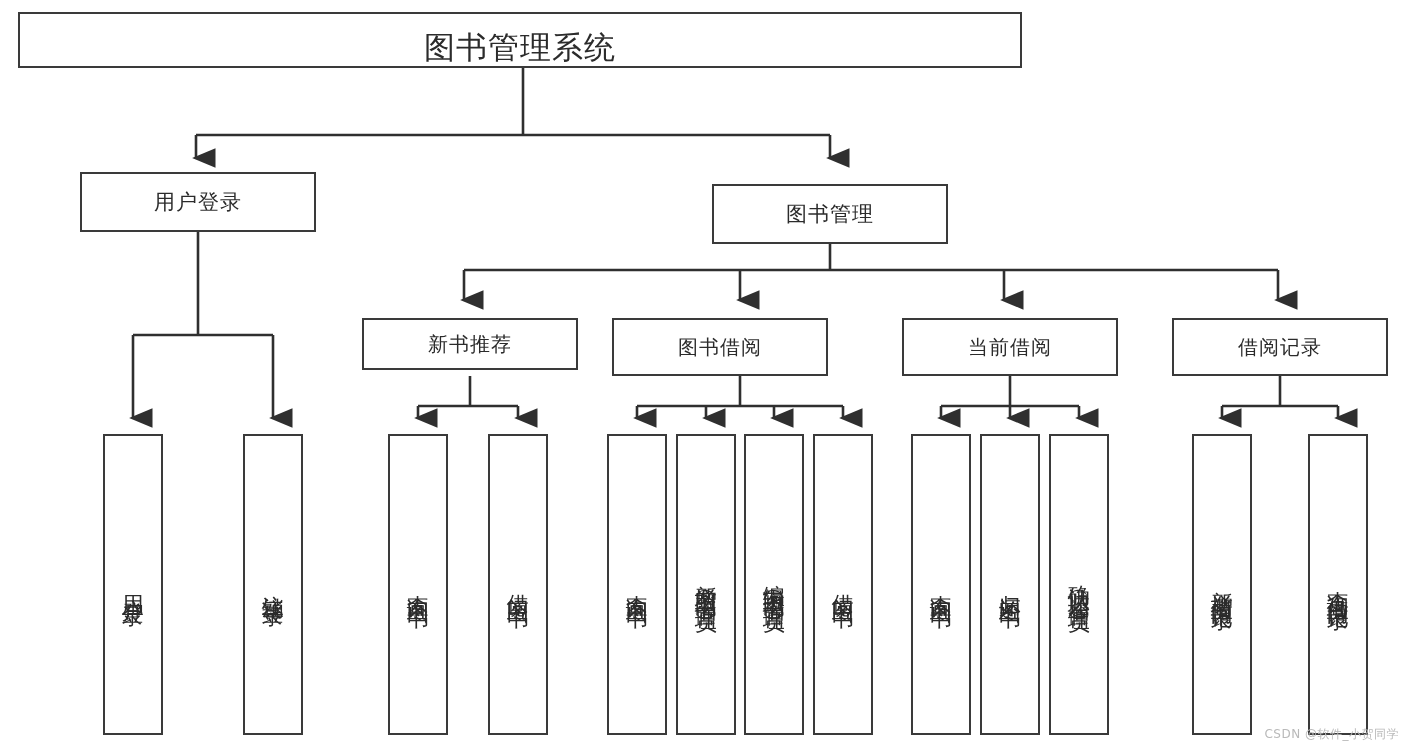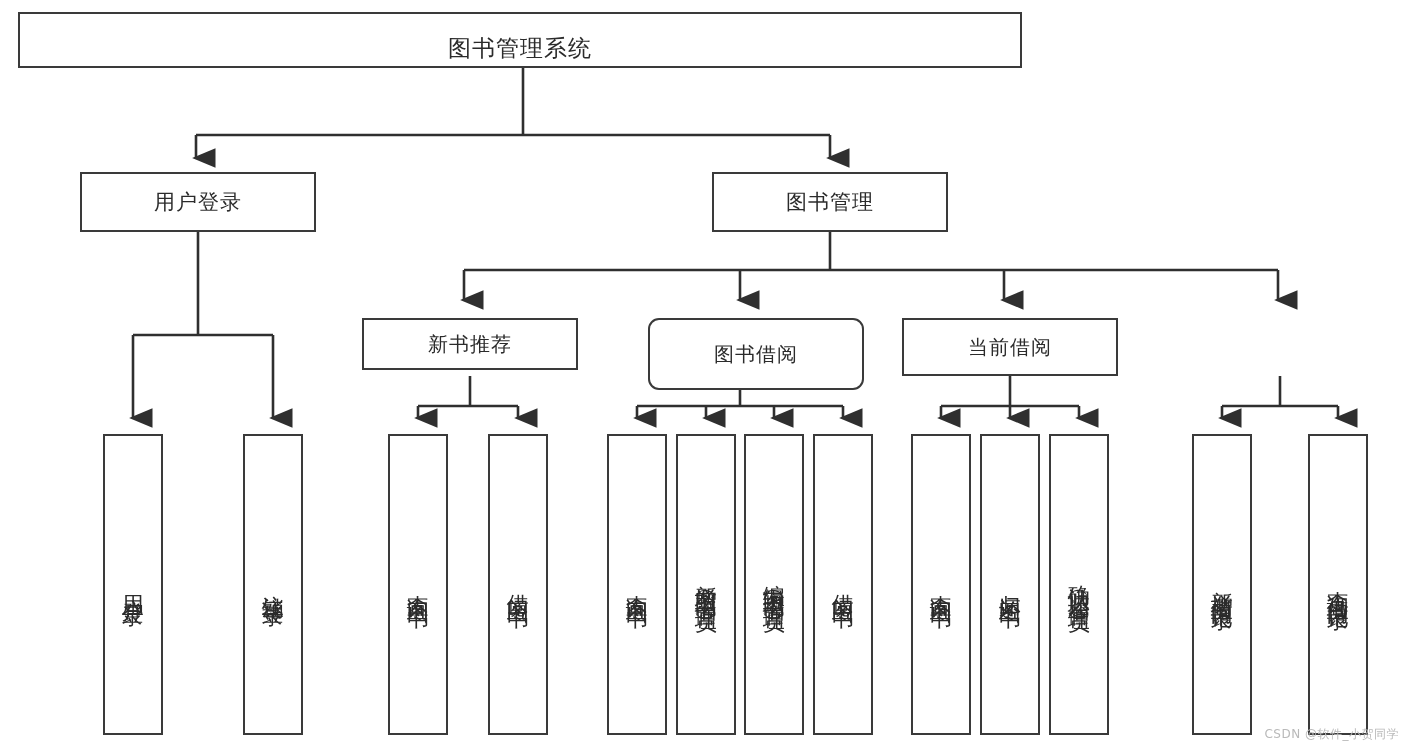--- a/index.html
+++ b/index.html
@@ -31,21 +31,21 @@
     align-items:center;
     justify-content:center;
     color:#2b2b2b;
   }
   .node .lbl{
     display:block;
     text-align:center;
     white-space:nowrap;
     letter-spacing:1px;
   }
-  .node.root .lbl{ font-size:23px;margin-top:16px; }
+  .node.root .lbl{ font-size:31px;margin-top:16px; }
   .node.l2 .lbl{ font-size:21px; }
   .node.l3 .lbl{ font-size:20px; }
   .node.leaf{
     align-items:center;
     justify-content:center;
     padding:6px 0;
   }
   .node.leaf .lbl{
     writing-mode:vertical-rl;
     text-orientation:upright;
@@ -121,32 +121,35 @@
     </g>
   </svg>
 
   <div class="node root" style="left:18px; top:12px; width:1004px; height:56px;">
     <span class="lbl">图书管理系统</span>
   </div>
 
   <div class="node l2" style="left:80px; top:172px; width:236px; height:60px;">
     <span class="lbl">用户登录</span>
   </div>
-  <div class="node l2" style="left:712px; top:172px; width:236px; height:60px;">
+  <div class="node l2" style="left:712px; top:184px; width:236px; height:60px;">
     <span class="lbl">图书管理</span>
   </div>
 
   <div class="node l3" style="left:362px; top:318px; width:216px; height:52px;">
     <span class="lbl">新书推荐</span>
   </div>
-  <div class="node l3" style="left:648px; top:318px; width:216px; height:72px;border-radius:11px;">
+  <div class="node l3" style="left:612px; top:318px; width:216px; height:58px;">
     <span class="lbl">图书借阅</span>
   </div>
   <div class="node l3" style="left:902px; top:318px; width:216px; height:58px;">
     <span class="lbl">当前借阅</span>
+  </div>
+  <div class="node l3" style="left:1172px; top:318px; width:216px; height:58px;">
+    <span class="lbl">借阅记录</span>
   </div>
 
   <div class="node leaf" style="left:103px; top:434px; width:60px; height:301px;">
     <span class="lbl">用户登录</span>
   </div>
   <div class="node leaf" style="left:243px; top:434px; width:60px; height:301px;">
     <span class="lbl">注销登录</span>
   </div>
 
   <div class="node leaf" style="left:388px; top:434px; width:60px; height:301px;">

